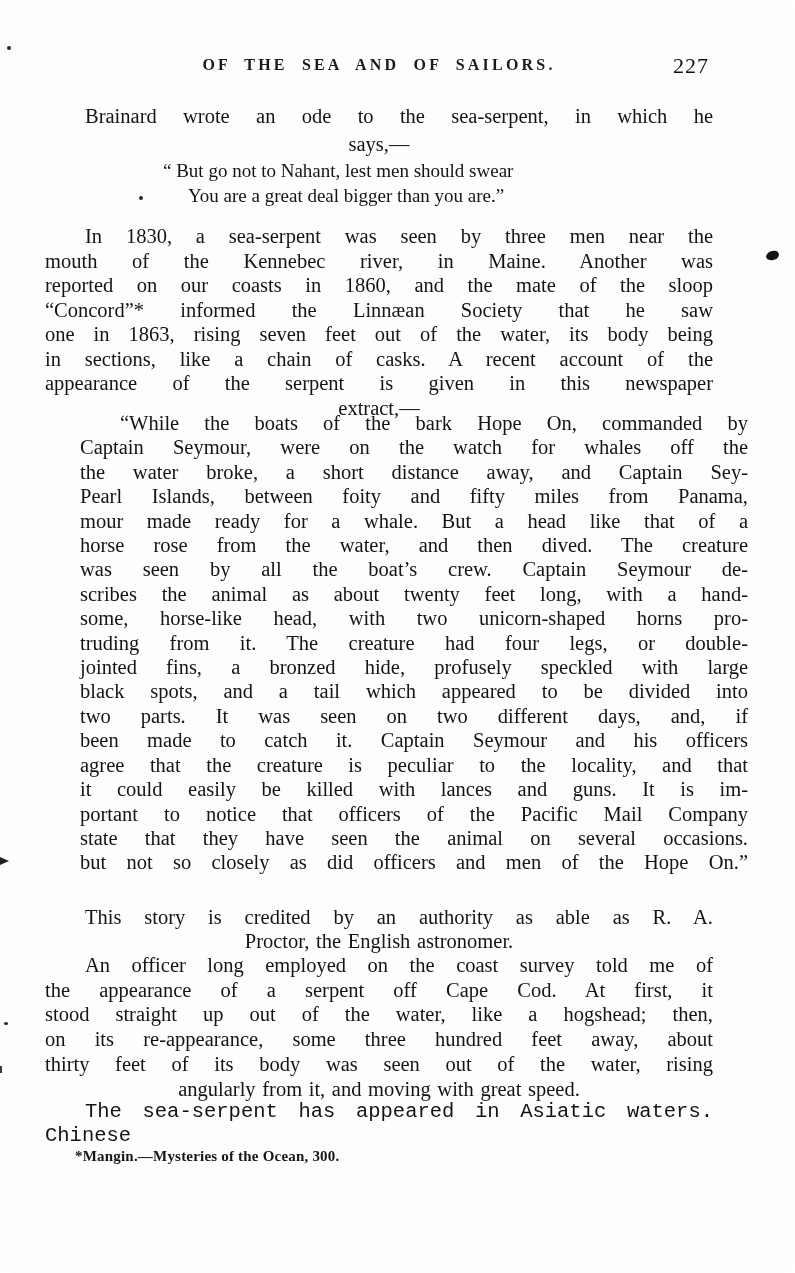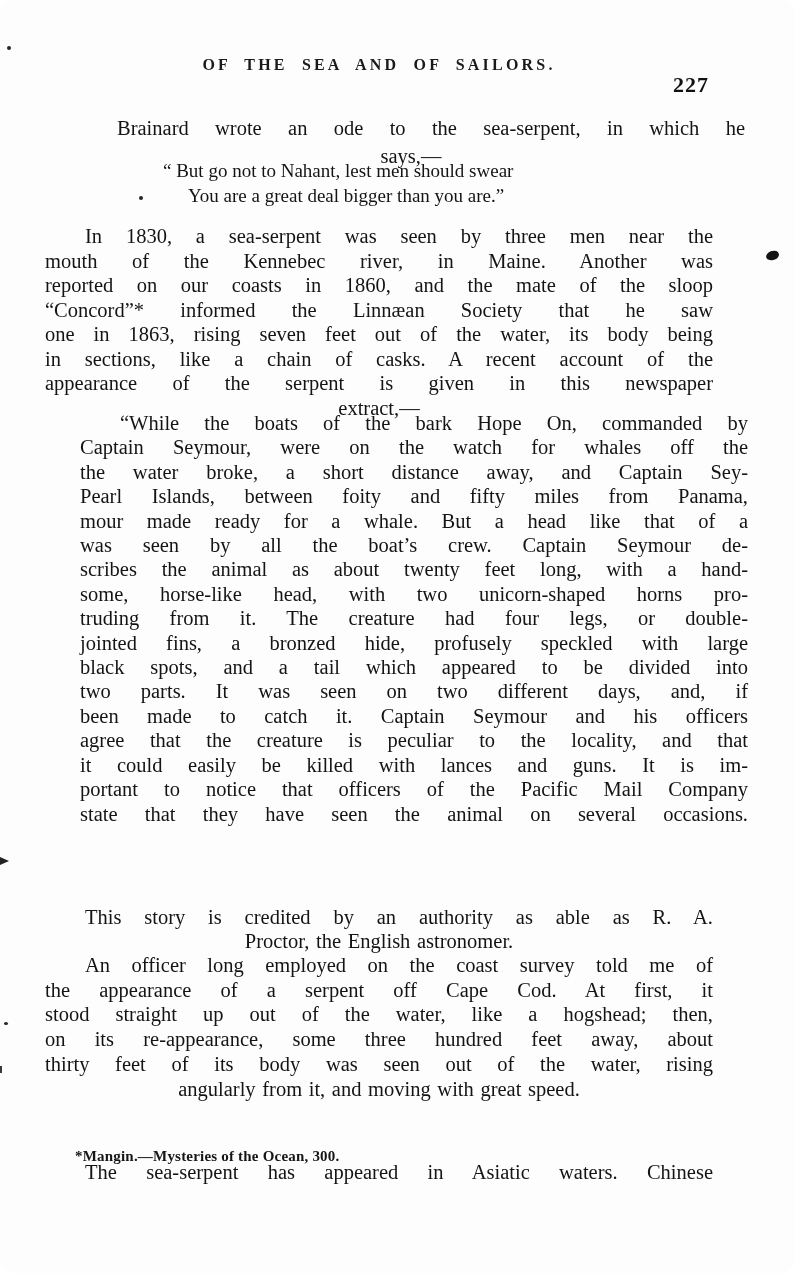--- a/index.html
+++ b/index.html
@@ -34,24 +34,23 @@
     letter-spacing: 3.2px;
     word-spacing: 7px;
     top: 3px;
     color: #1a1a1a;
   }
   .pagenum {
     position: absolute;
     right: 4px;
     top: 0;
     font-size: 22px;
-    font-weight: bold;
+    font-weight: normal;
     letter-spacing: 1px;
     color: #111;
-    margin-top: 19px;
   }
   
   .para {
     position: absolute;
     left: 45px;
     width: 668px;
     font-size: 20.5px;
     word-spacing: 1.5px;
   }
   .bline { white-space: normal; text-align: center; }
@@ -114,21 +113,21 @@
 </head>
 <body>
 
 <div class="page">
 
   <div class="header">
     <div class="htitle">OF THE SEA AND OF SAILORS.</div>
     <div class="pagenum">227</div>
   </div>
 
-  <div class="para" style="top:114px; line-height:28px;margin-left:32px;">
+  <div class="para" style="top:102px; line-height:28px;">
       <div class="bline just ind">Brainard wrote an ode to the sea-serpent, in which he</div>
       <div class="bline">says,—</div>
     </div>
 
   <div class="quote" style="top:158px">
     <div class="qline">“ But go not to Nahant, lest men should swear</div>
     <div class="qline q2">You are a great deal bigger than you are.”</div>
   </div>
 
   <div class="para" style="top:224px; line-height:24.5px;">
@@ -141,49 +140,51 @@
       <div class="bline just">appearance of the serpent is given in this newspaper</div>
       <div class="bline">extract,—</div>
     </div>
 
   <div class="para" style="top:411px; line-height:24.4px;margin-left:35px;">
       <div class="bline just ind">“While the boats of the bark Hope On, commanded by</div>
       <div class="bline just">Captain Seymour, were on the watch for whales off the</div>
       <div class="bline just">the water broke, a short distance away, and Captain Sey-</div>
       <div class="bline just">Pearl Islands, between foity and fifty miles from Panama,</div>
       <div class="bline just">mour made ready for a whale. But a head like that of a</div>
+      <div class="bline just">horse rose from the water, and then dived. The creature</div>
       <div class="bline just">was seen by all the boat’s crew. Captain Seymour de-</div>
       <div class="bline just">scribes the animal as about twenty feet long, with a hand-</div>
       <div class="bline just">some, horse-like head, with two unicorn-shaped horns pro-</div>
       <div class="bline just">truding from it. The creature had four legs, or double-</div>
       <div class="bline just">jointed fins, a bronzed hide, profusely speckled with large</div>
       <div class="bline just">black spots, and a tail which appeared to be divided into</div>
       <div class="bline just">two parts. It was seen on two different days, and, if</div>
       <div class="bline just">been made to catch it. Captain Seymour and his officers</div>
       <div class="bline just">agree that the creature is peculiar to the locality, and that</div>
       <div class="bline just">it could easily be killed with lances and guns. It is im-</div>
       <div class="bline just">portant to notice that officers of the Pacific Mail Company</div>
       <div class="bline just">state that they have seen the animal on several occasions.</div>
+      <div class="bline just">but not so closely as did officers and men of the Hope On.”</div>
     </div>
 
   <div class="para" style="top:905px; line-height:24px;">
       <div class="bline just ind">This story is credited by an authority as able as R. A.</div>
       <div class="bline">Proctor, the English astronomer.</div>
     </div>
 
   <div class="para" style="top:953px; line-height:24.7px;">
       <div class="bline just ind">An officer long employed on the coast survey told me of</div>
       <div class="bline just">the appearance of a serpent off Cape Cod. At first, it</div>
       <div class="bline just">stood straight up out of the water, like a hogshead; then,</div>
       <div class="bline just">on its re-appearance, some three hundred feet away, about</div>
       <div class="bline just">thirty feet of its body was seen out of the water, rising</div>
       <div class="bline">angularly from it, and moving with great speed.</div>
     </div>
 
-  <div class="para" style="top:1160px; line-height:24px;">
+  <div class="para" style="top:1100px; line-height:24px;font-family:Liberation Mono, monospace;">
       <div class="bline just ind">The sea-serpent has appeared in Asiatic waters. Chinese</div>
     </div>
 
   <div class="footnote" style="top:1148px">*Mangin.—Mysteries of the Ocean, 300.</div>
 
   <div class="speck" style="left:7px; top:46px; width:4px; height:4px;"></div>
   <div class="speck" style="left:139px; top:196px; width:4px; height:4px;"></div>
   <div class="blob-right"></div>
   <div class="mark-arrow"></div>
   <div class="speck" style="left:4px; top:1022px; width:4px; height:3px;"></div>

